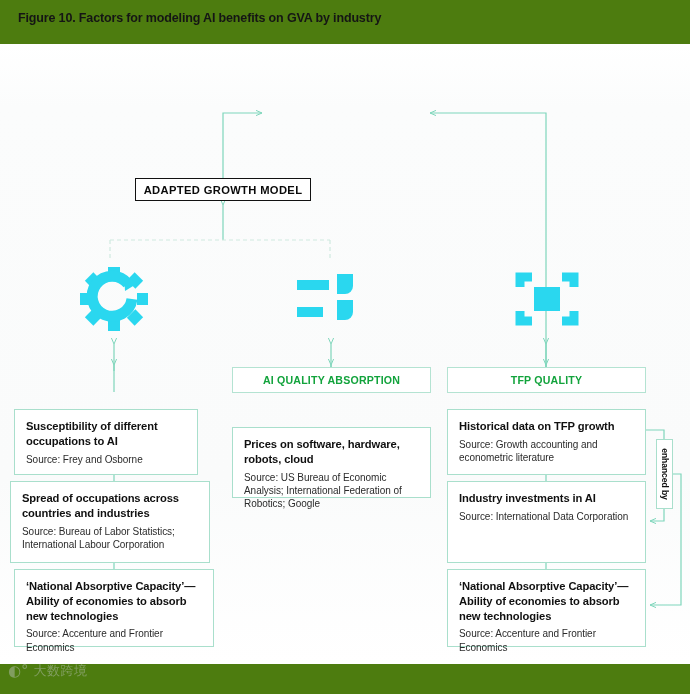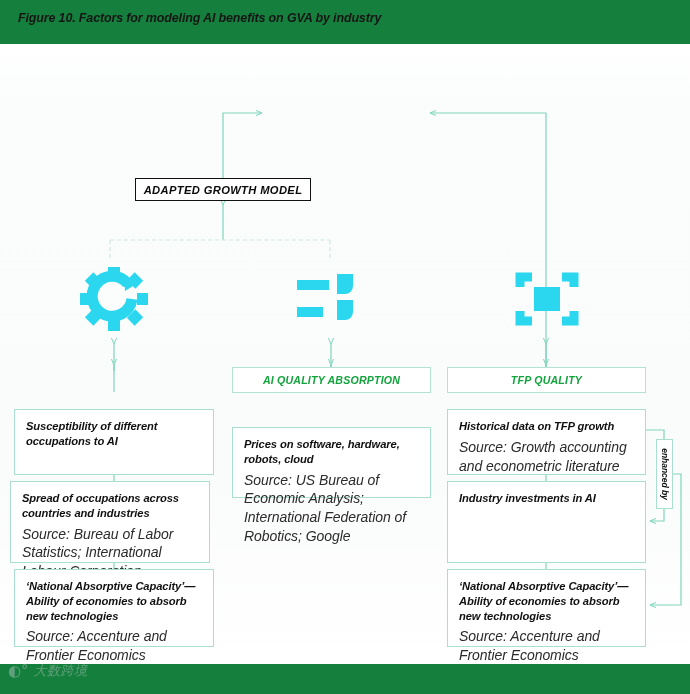--- a/index.html
+++ b/index.html
@@ -13,22 +13,21 @@
     font-family: "Liberation Sans", sans-serif;
     color: #111111;
     position: relative;
     overflow: hidden;
   }
 
   #page {
     position: relative;
     width: 690px;
     height: 694px;
-    background: #15803d;
-    font-style: italic;
+    background: #4d7c0f;
   }
 
   
   #figure-title {
     position: absolute;
     left: 18px;
     top: 11px;
     font-size: 12.5px;
     font-weight: bold;
     letter-spacing: -0.15px;
@@ -131,30 +130,30 @@
   }
   .card .card-title {
     font-size: 11.2px;
     font-weight: bold;
     line-height: 1.32;
     color: #101010;
     margin: 0 0 4px 0;
     letter-spacing: -0.1px;
   }
   .card .card-source {
-    font-size: 14px;
+    font-size: 10px;
     font-weight: normal;
     line-height: 1.34;
     color: #2b2b2b;
     margin: 0;
     letter-spacing: -0.05px;
   }
 
   
-  #card-a1 { left: 14px; top: 365px; width: 200px; height: 66px; }
+  #card-a1 { left: 14px; top: 365px; width: 184px; height: 66px; }
   #card-a2 { left: 10px; top: 437px; width: 200px; height: 82px; }
   #card-a3 { left: 14px; top: 525px; width: 200px; height: 78px; }
   
   #card-b1 { left: 232px; top: 383px; width: 199px; height: 71px; }
   
   #card-c1 { left: 447px; top: 365px; width: 199px; height: 66px; }
   #card-c2 { left: 447px; top: 437px; width: 199px; height: 82px; }
   #card-c3 { left: 447px; top: 525px; width: 199px; height: 78px; }
 
   
@@ -300,20 +299,21 @@
       </svg>
     </div>
 
 
     <div class="col-header" id="header-quality">AI QUALITY ABSORPTION</div>
 
     <div class="col-header" id="header-tfp">TFP QUALITY</div>
 
     <div class="card" id="card-a1">
       <p class="card-title">Susceptibility of different occupations to AI</p>
+      <p class="card-source">Source: Frey and Osborne</p>
     </div>
     <div class="card" id="card-a2">
       <p class="card-title">Spread of occupations across countries and industries</p>
       <p class="card-source">Source: Bureau of Labor Statistics; International Labour Corporation</p>
     </div>
     <div class="card" id="card-a3">
       <p class="card-title">‘National Absorptive Capacity’— Ability of economies to absorb new technologies</p>
       <p class="card-source">Source: Accenture and Frontier Economics</p>
     </div>
 
@@ -321,20 +321,21 @@
       <p class="card-title">Prices on software, hardware, robots, cloud</p>
       <p class="card-source">Source: US Bureau of Economic Analysis; International Federation of Robotics; Google</p>
     </div>
 
     <div class="card" id="card-c1">
       <p class="card-title">Historical data on TFP growth</p>
       <p class="card-source">Source: Growth accounting and econometric literature</p>
     </div>
     <div class="card" id="card-c2">
       <p class="card-title">Industry investments in AI</p>
+      <p class="card-source">Source: International Data Corporation</p>
     </div>
     <div class="card" id="card-c3">
       <p class="card-title">‘National Absorptive Capacity’— Ability of economies to absorb new technologies</p>
       <p class="card-source">Source: Accenture and Frontier Economics</p>
     </div>
 
     <div id="enhanced-by">
       <span>enhanced by</span>
     </div>
 

